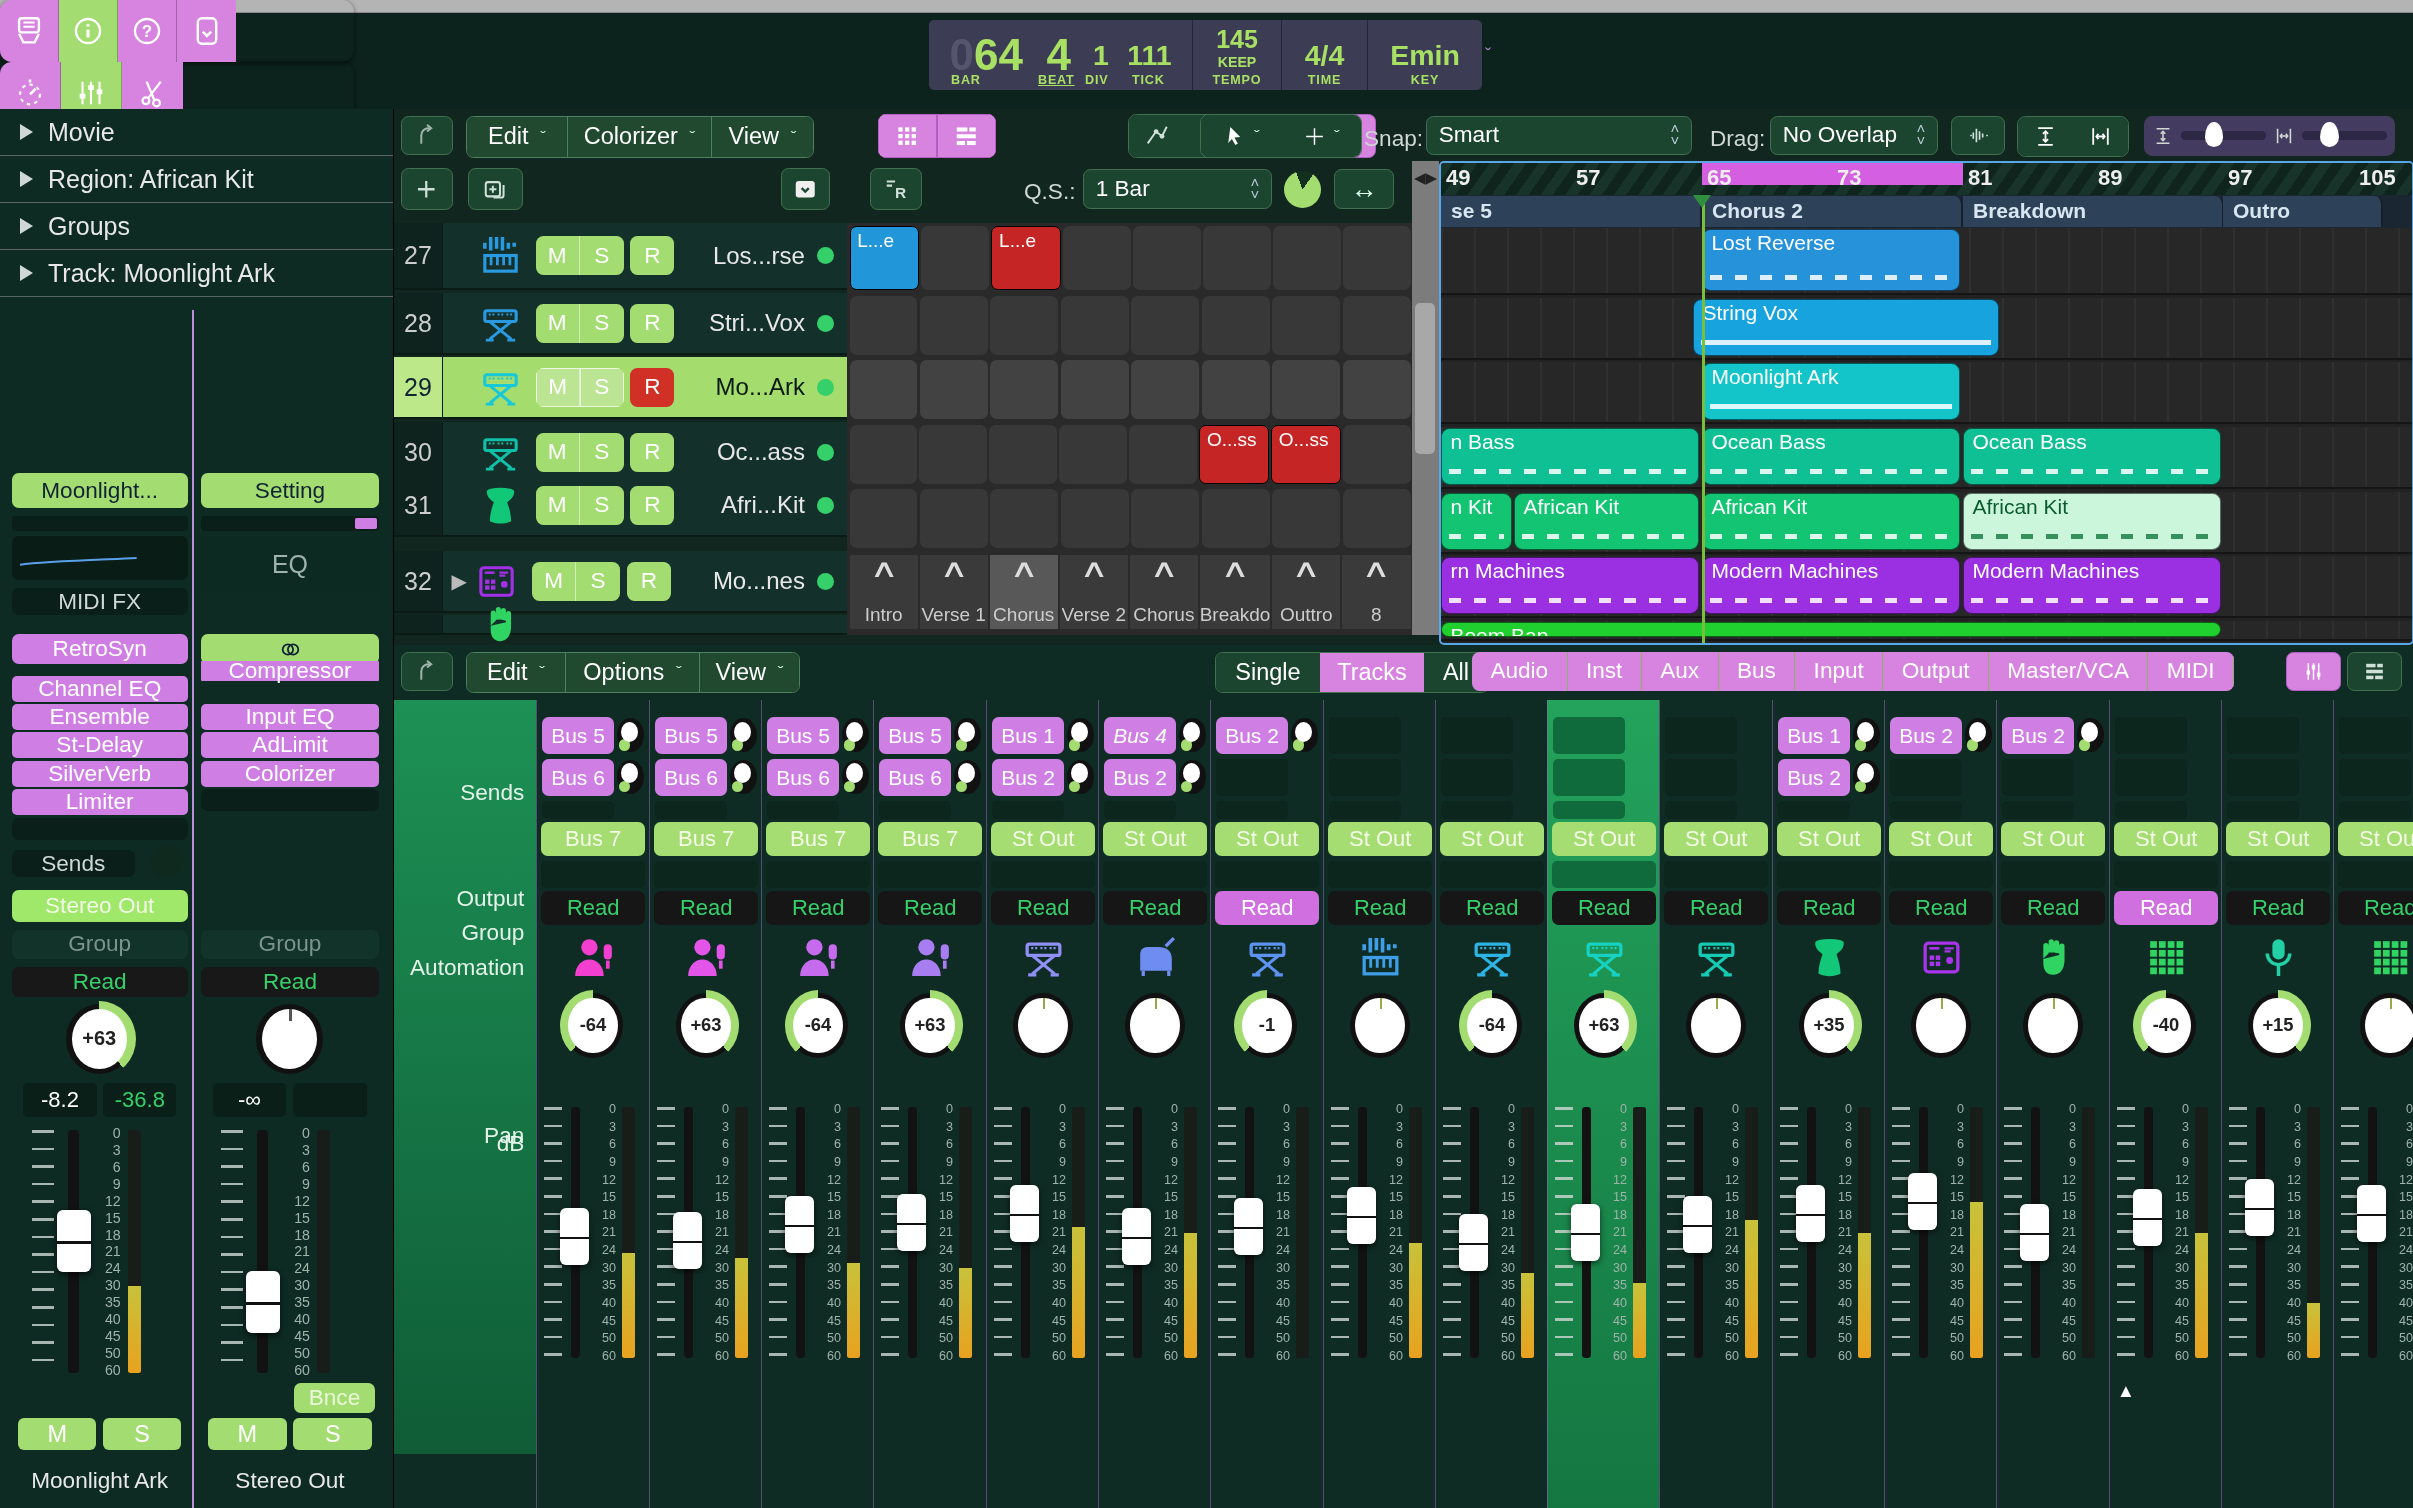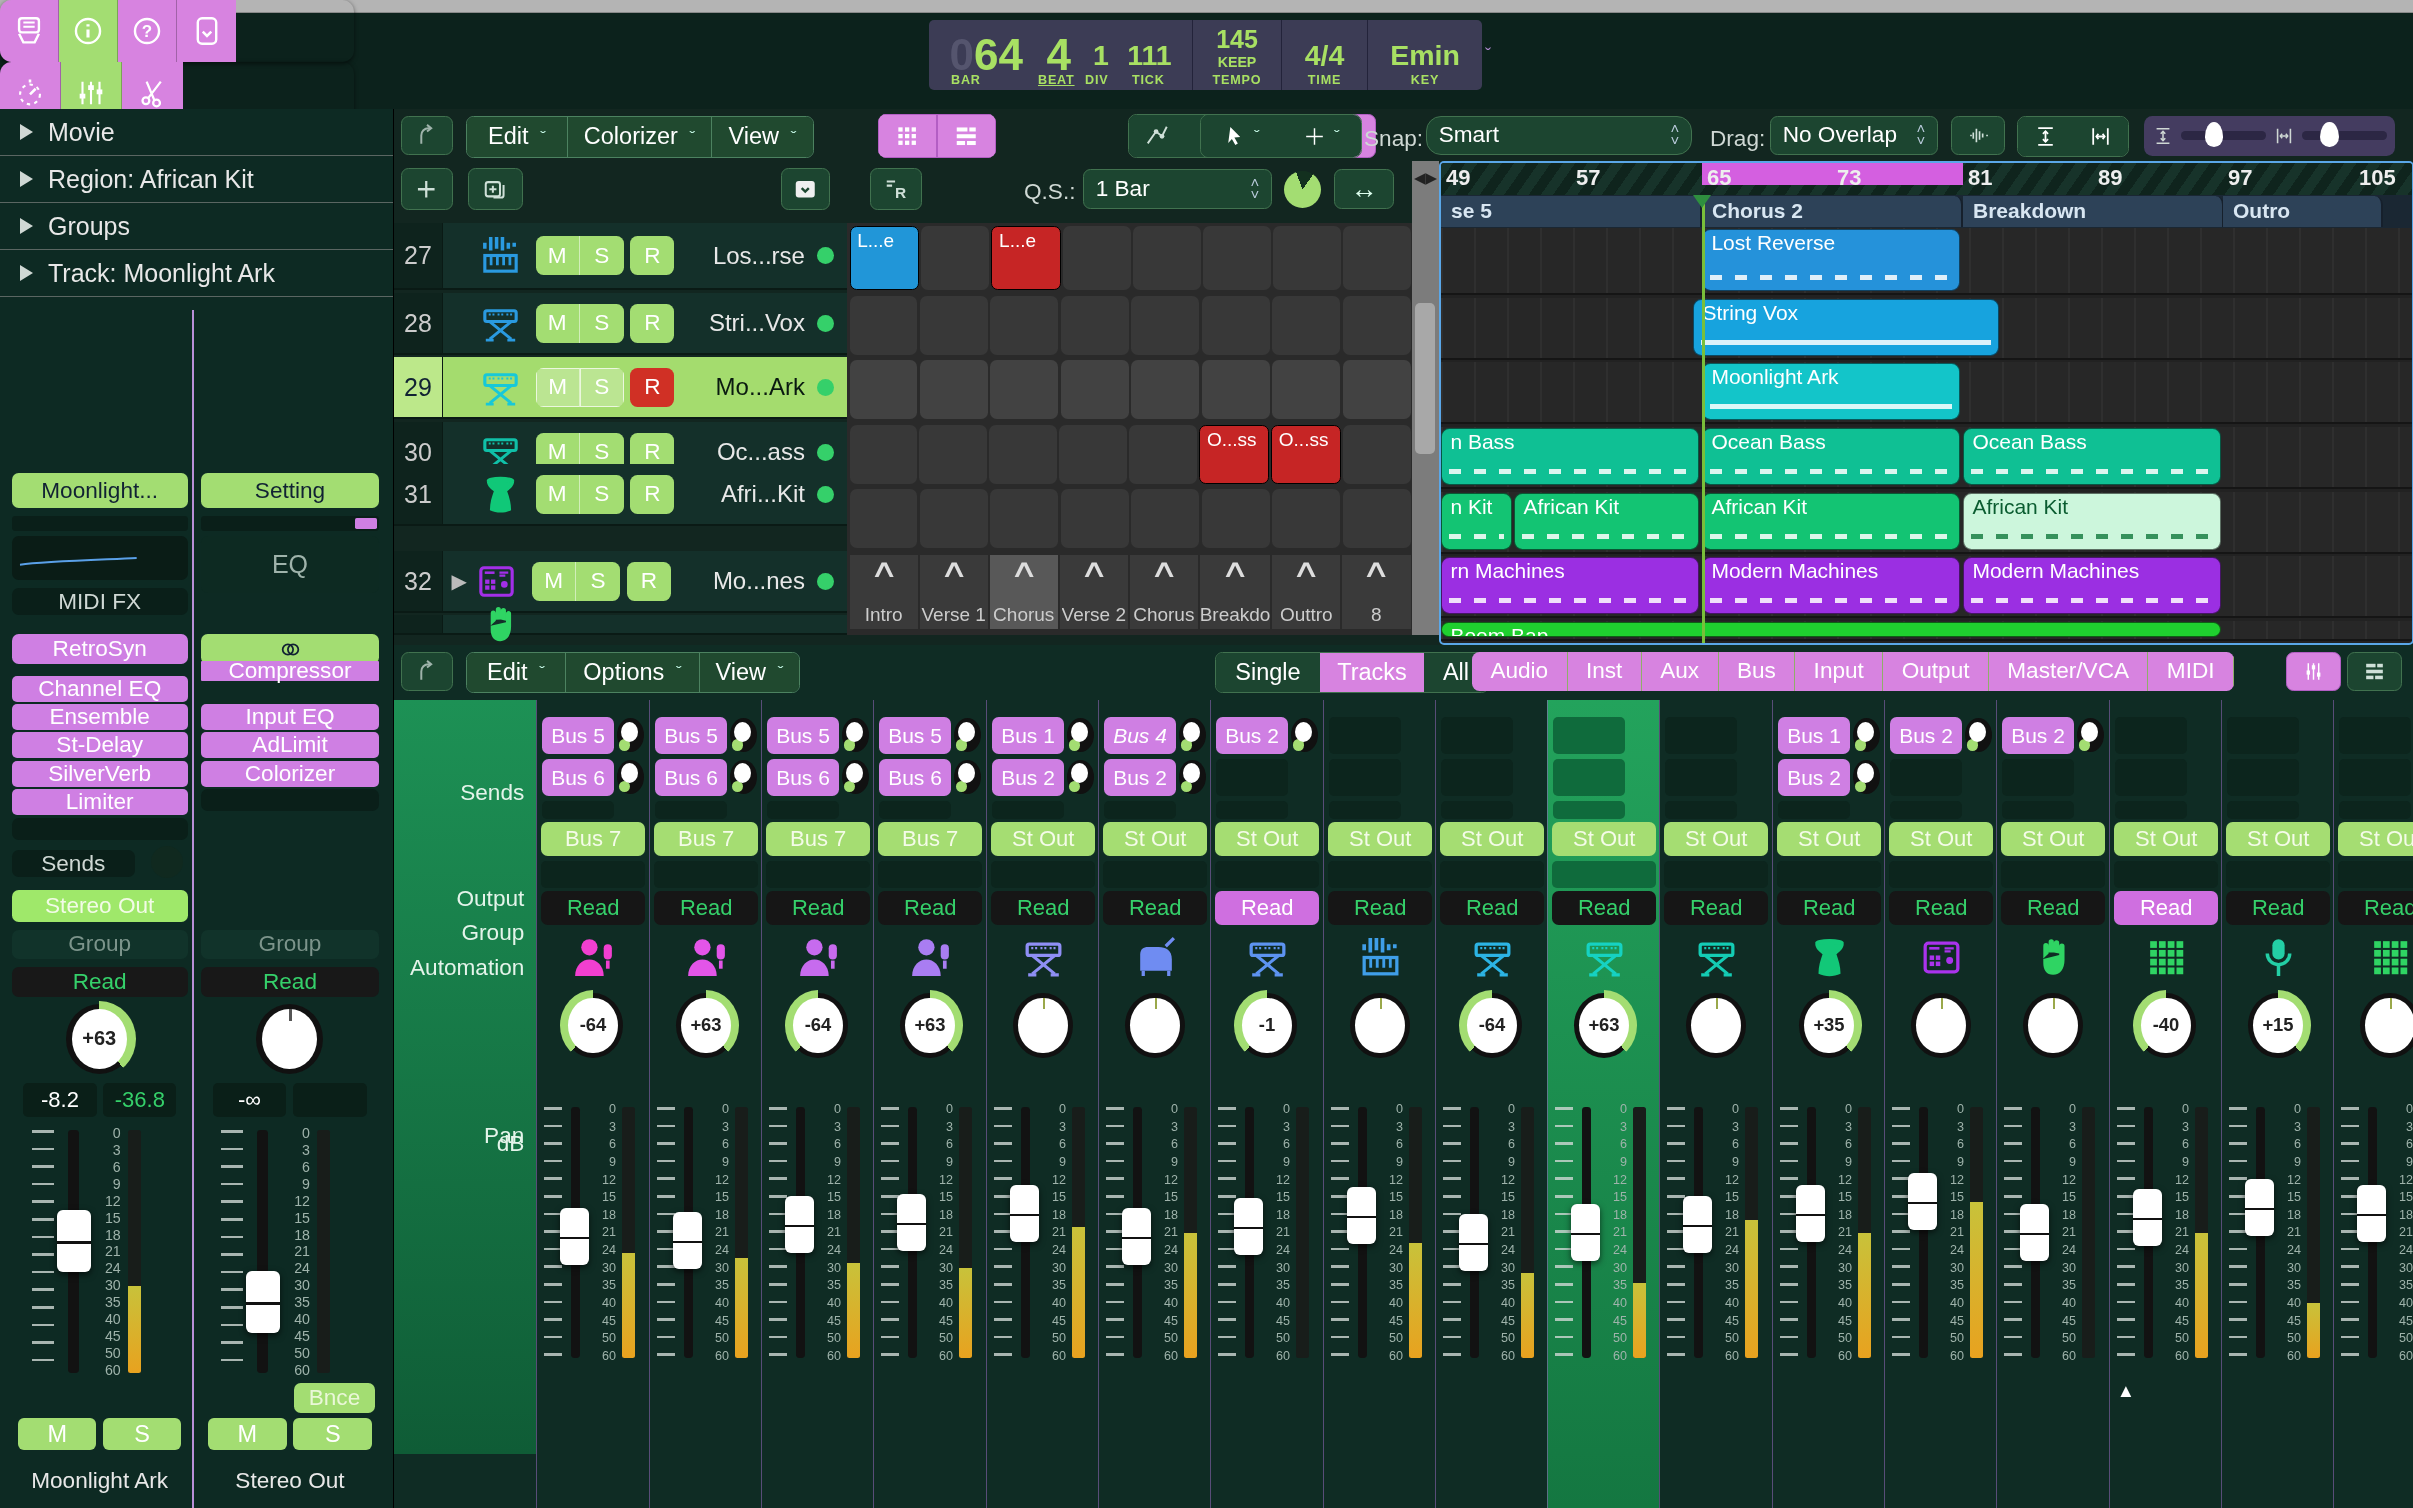--- a/index.html
+++ b/index.html
@@ -608,21 +608,21 @@
         <div class="sq-btn" style="width: 80px; height: 42px; border: none; border-radius: 0px; gap: 6.7px;">
           <span style="display: flex;">
             <svg width="25" height="25" viewBox="0 0 24 24" xmlns="http://www.w3.org/2000/svg">
               <path d="M12 4v16M4 12h16" stroke="#fff" stroke-width="1.4"></path>
             </svg>
           </span>
           <span class="chev">ˇ</span>
         </div>
       </div>
       <span class="lblsm" style="position: absolute; left: 970px; top: 17px;">Snap:</span>
-      <div class="ddown" style="position: absolute; left: 1032px; top: 6.7px; width: 266px; height: 39px; border-radius: 15px;">
+      <div class="ddown" style="position: absolute; left: 1032px; top: 6.7px; width: 266px; height: 39px;">
         <span>Smart</span>
         <span class="arrows">˄<br>˅</span>
       </div>
       <span class="lblsm" style="position: absolute; left: 1316px; top: 17px;">Drag:</span>
       <div class="ddown" style="position: absolute; left: 1376px; top: 6.7px; width: 168px; height: 39px;">
         <span>No Overlap</span>
         <span class="arrows">˄<br>˅</span>
       </div>
       <div class="sq-btn" style="position: absolute; left: 1557px; top: 6.7px; width: 54px; height: 39px;">
         <span style="display: flex;">
@@ -792,21 +792,21 @@
         <div class="msr">
           <div class="ms-pair">
             <div class="msq">M</div>
             <div class="msq">S</div>
           </div>
           <div class="msq rbtn">R</div>
         </div>
         <div class="tname">Oc...ass</div>
         <div class="tdot"></div>
       </div>
-      <div class="trow" style="top: 355px; height: 62px; justify-content: space-between;">
+      <div class="trow" style="top: 366px; height: 62px; justify-content: space-between;">
         <div class="tnum">31</div>
         <div style="margin-left: 34px; display: flex;">
           <span style="display: flex;">
             <svg width="47" height="47" viewBox="0 0 24 24" xmlns="http://www.w3.org/2000/svg">
               <ellipse cx="12" cy="4.8" rx="7" ry="1.9" fill="#10c878"></ellipse>
               <path d="M5 5c0 3 2.6 4.4 3.6 5.4-1 2.8-2 5.8-2 9.6 3.4 1.6 7.4 1.6 10.8 0 0-3.8-1-6.8-2-9.6C16.4 9.4 19 8 19 5c-2.2 1.2-11.8 1.2-14 0z" fill="#10c878"></path>
             </svg>
           </span>
         </div>
         <div class="msr">

